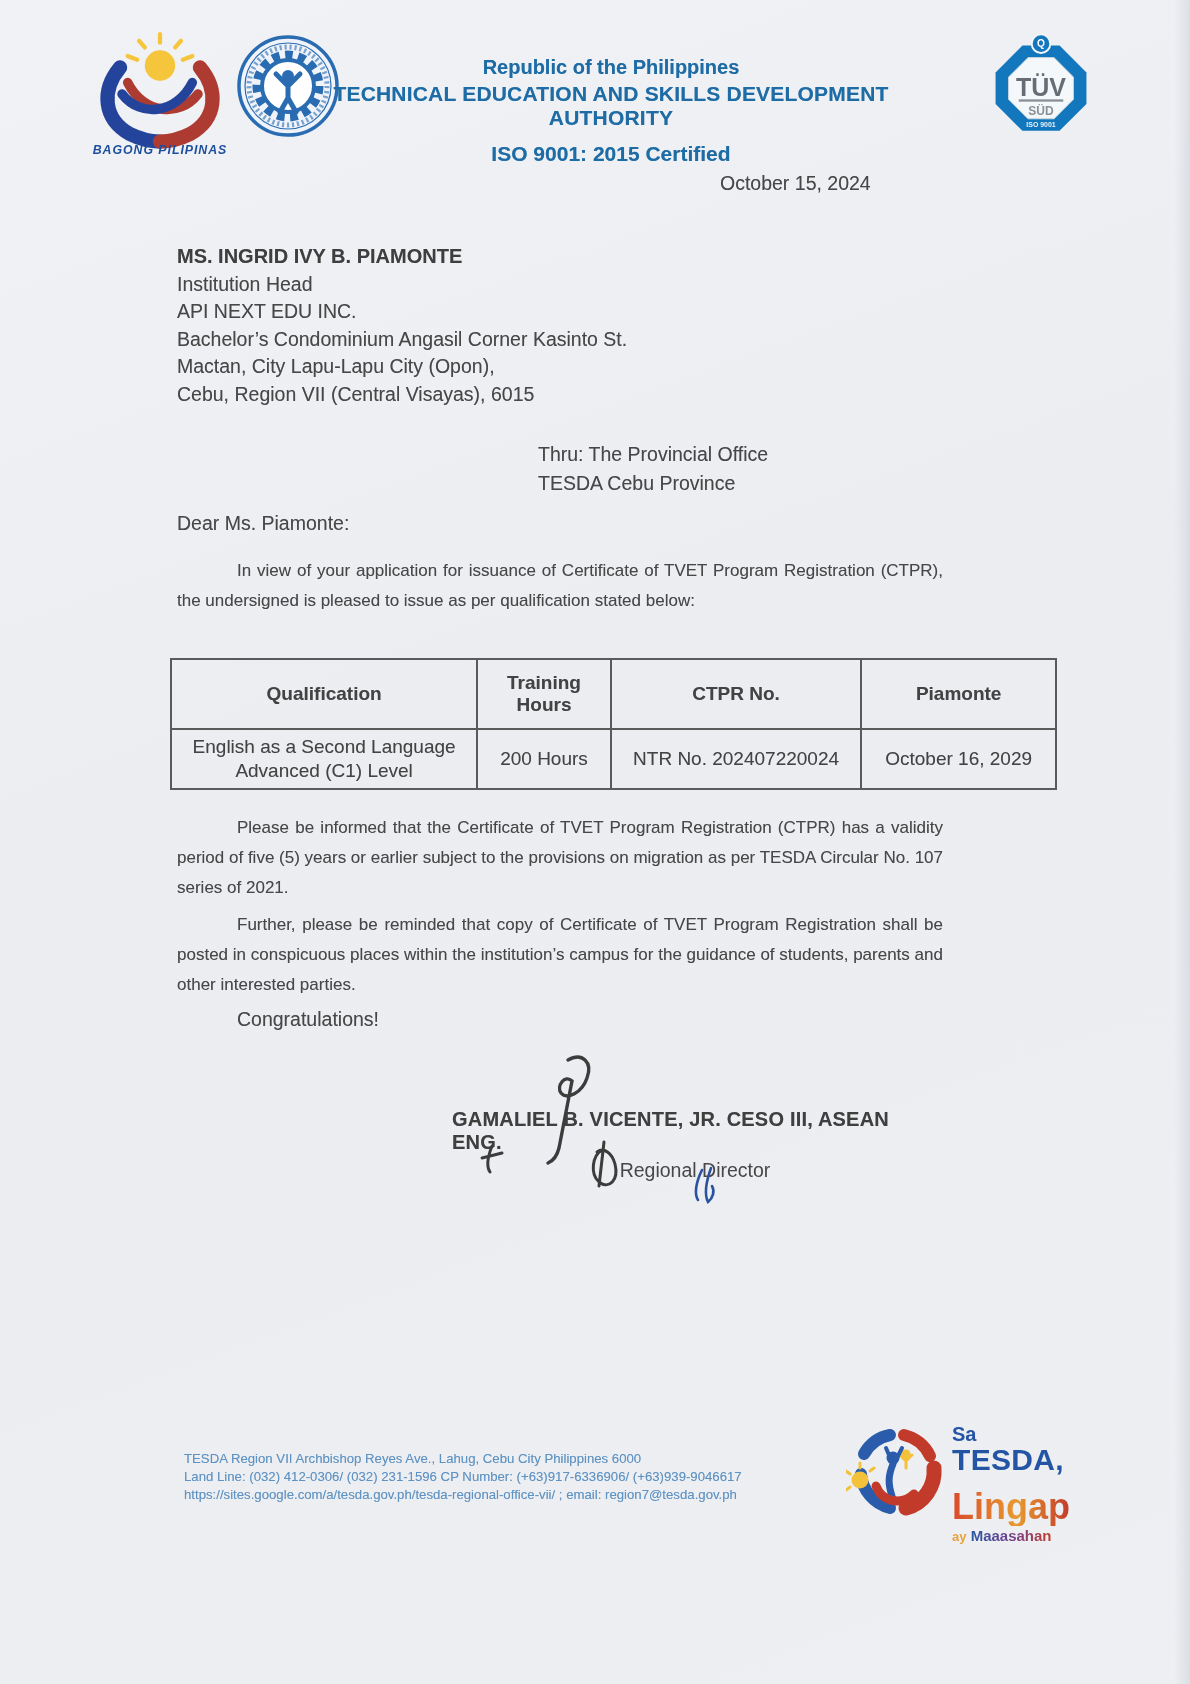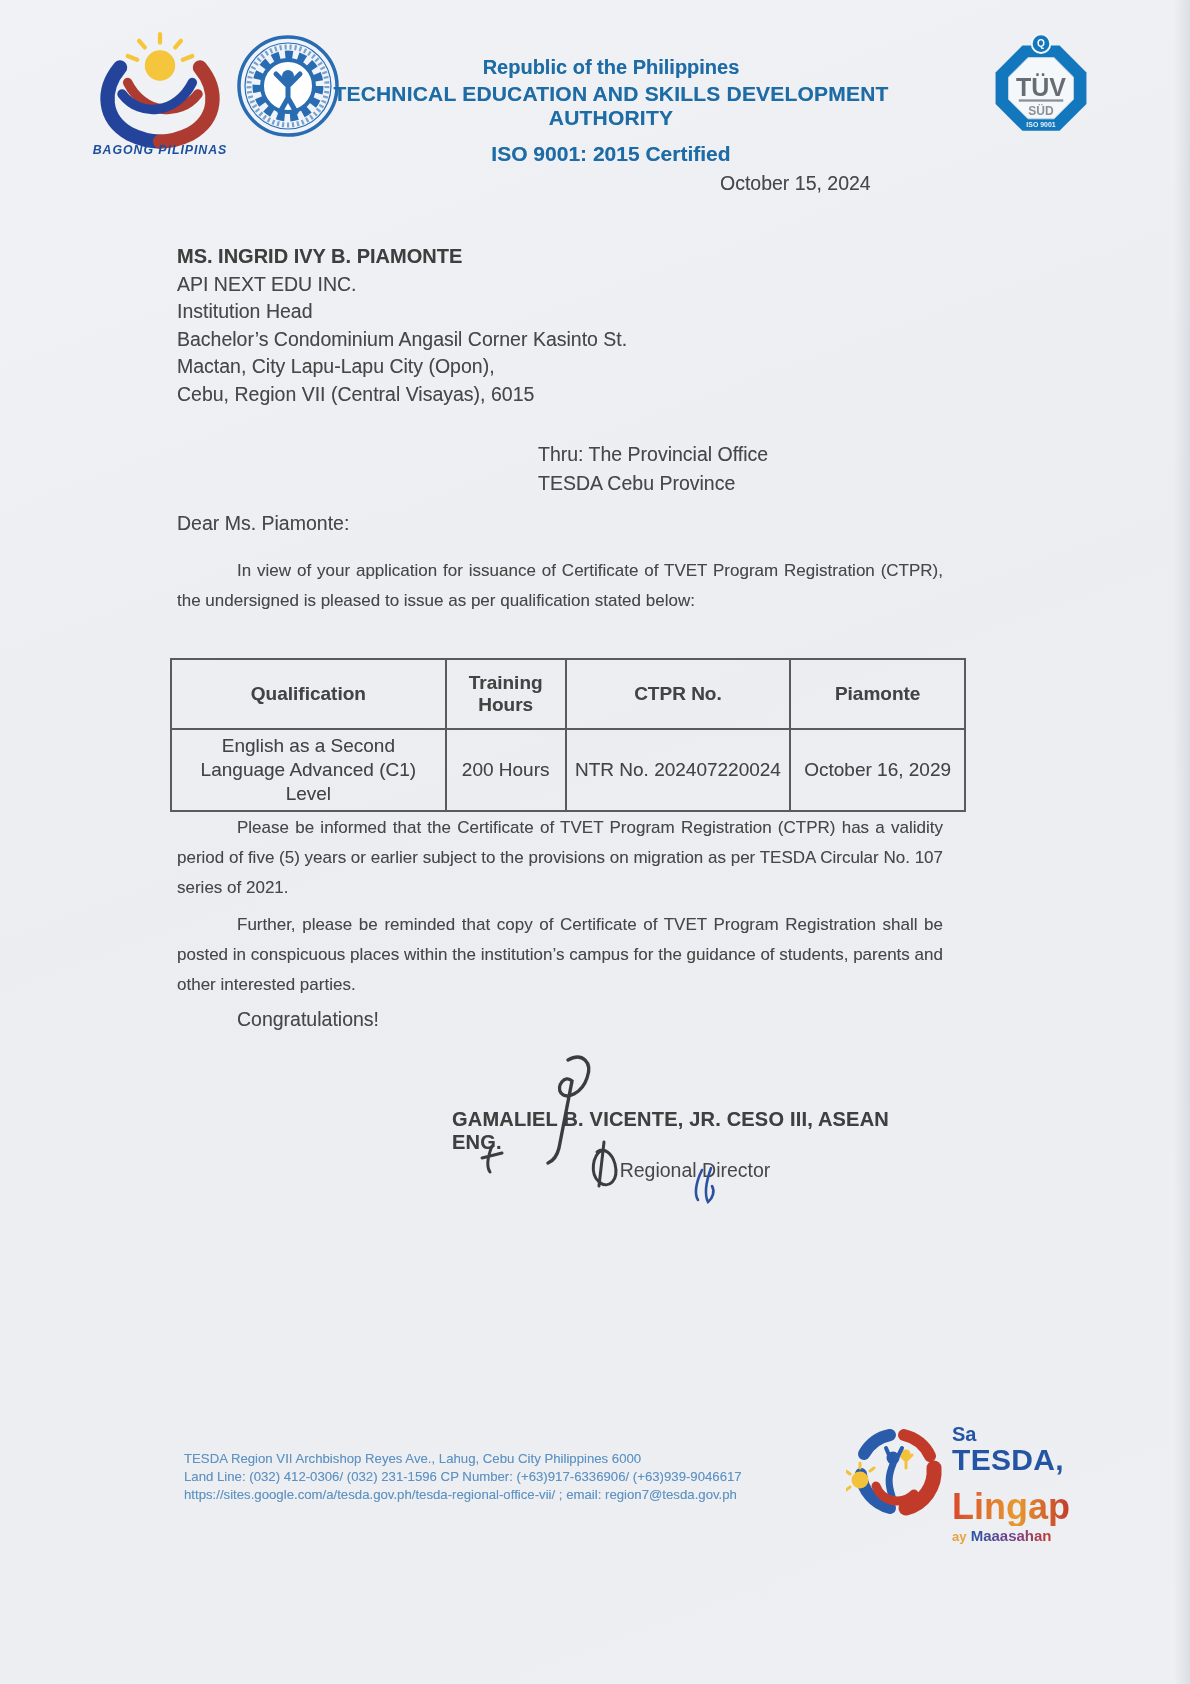--- a/index.html
+++ b/index.html
@@ -30,21 +30,21 @@
   .recipient .r-name { font-weight:700; font-size:20px; color:#3e3e3e; }
   .thru { position:absolute; left:538px; top:440px; font-size:19.5px; line-height:29px; }
   .salutation { position:absolute; left:177px; top:512px; font-size:19.5px; }
   .para { position:absolute; left:177px; width:766px; font-size:17px; line-height:30px;
           text-align:justify; }
   .para .indent { display:inline-block; width:60px; }
   .p1 { top:556px; } .p2 { top:813px; } .p3 { top:910px; }
   .closing { position:absolute; left:237px; top:1008px; font-size:19.5px; }
 
   
-  .qtable { position:absolute; left:170px; top:658px; width:796px;
+  .qtable { position:absolute; left:170px; top:658px; width:887px;
             border-collapse:collapse; font-size:19px; color:#434343;
             text-shadow:0 0 .6px rgba(80,80,80,.3); }
   .qtable th, .qtable td { border:2px solid #5a5a5a; text-align:center; vertical-align:middle; padding:4px 6px; }
   .qtable th { height:70px; font-weight:700; }
   .qtable td { height:60px; line-height:24px; }
 
   
   .sig-name { position:absolute; left:452px; top:1108px; width:486px; }
   .sig-name .s-name { font-size:20px; font-weight:700; color:#3f3f3f; letter-spacing:.2px;
                       text-shadow:0 0 .6px rgba(60,60,60,.4); }
@@ -119,22 +119,22 @@
       <rect x="31" y="74" width="48" height="2.5" fill="#8a9097"></rect>
       <text x="55" y="91" text-anchor="middle" font-size="13" font-weight="700" fill="#8a9097">SÜD</text>
       <text x="55" y="104" text-anchor="middle" font-size="7.5" font-weight="600" fill="#eaf2f8">ISO 9001</text>
     </svg>
   </div>
 
   <div class="date-line txt">October 15, 2024</div>
 
   <div class="recipient txt">
     <div class="r-name">MS. INGRID IVY B. PIAMONTE</div>
+    <div>Institution Head</div>
     <div>API NEXT EDU INC.</div>
-    <div>Institution Head</div>
     <div>Bachelor’s Condominium Angasil Corner Kasinto St.</div>
     <div>Mactan, City Lapu-Lapu City (Opon),</div>
     <div>Cebu, Region VII (Central Visayas), 6015</div>
   </div>
 
   <div class="thru txt">
     <div>Thru: The Provincial Office</div>
     <div>TESDA Cebu Province</div>
   </div>
 

